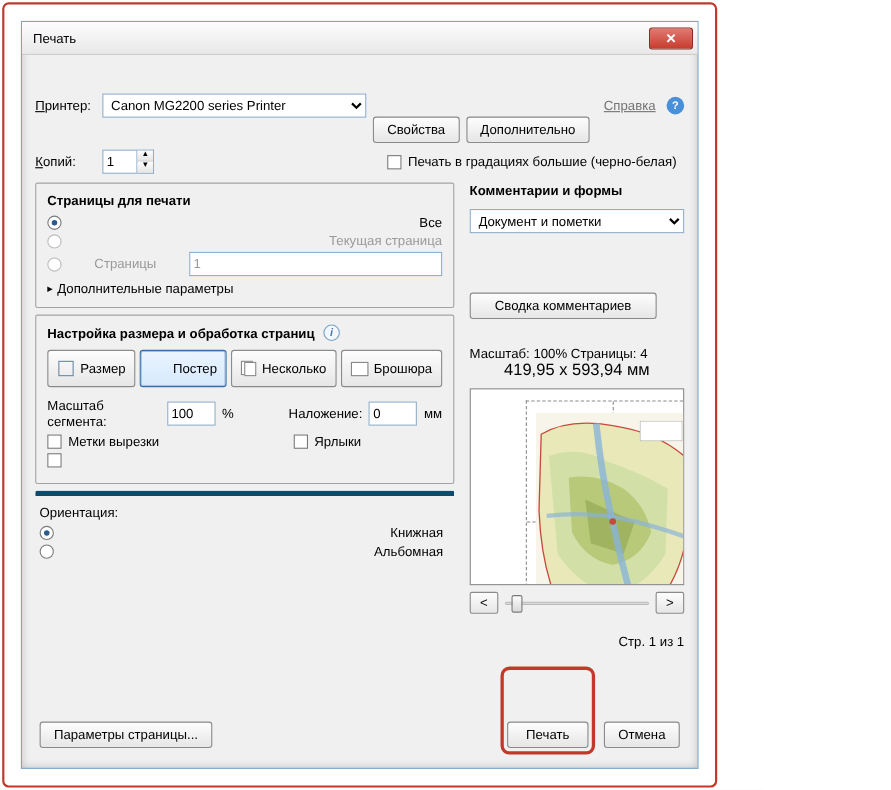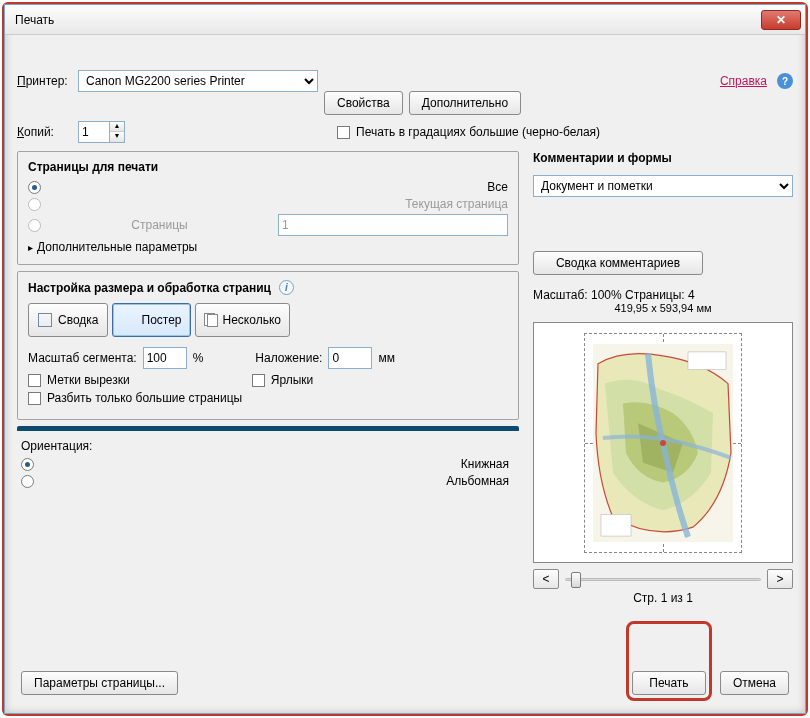--- a/index.html
+++ b/index.html
@@ -1,35 +1,35 @@
 <!DOCTYPE html>
 <html><head>
 <meta charset="utf-8">
 <style>
 * { box-sizing: border-box; font-family: "Segoe UI", Tahoma, sans-serif; font-size: 12px; }
 body { margin: 0; padding: 0; background: #fff; width: 810px; height: 718px; position: relative; }
-.outer-frame { position: absolute; left: 2px; top: 2px; width: 806px; height: 714px; border: 2px solid #c0392b; border-radius: 6px; padding: 0; }
+.outer-frame { position: absolute; left: 2px; top: 2px; width: 650px; height: 714px; border: 2px solid #c0392b; border-radius: 6px; padding: 15px; }
 .window { border: 1px solid #7ba4c8; background: #f0f0f0; width: 100%; height: 100%; display: flex; flex-direction: column; box-shadow: 0 0 8px rgba(0,0,0,.2) inset; }
 .titlebar { height: 30px; background: linear-gradient(#fdfdfd, #e8e8e8); border-bottom: 1px solid #ccc; display: flex; align-items: center; padding: 0 4px 0 10px; }
 .titlebar .title { flex: 1; }
 .close-btn { width: 40px; height: 20px; background: linear-gradient(#e07a72, #c83c2e); border: 1px solid #8b2a1f; border-radius: 3px; display: flex; align-items: center; justify-content: center; color: #fff; cursor: pointer; font-weight: bold; font-size: 11px; }
 .content { flex: 1; padding: 12px 12px 8px 12px; display: flex; flex-direction: column; gap: 8px; }
 .top-rows { display: flex; flex-direction: column; gap: 6px; }
 .row { display: flex; align-items: center; gap: 6px; }
 .lbl { min-width: 55px; }
 .underline { text-decoration: underline; }
 select, input[type=text] { border: 1px solid #8faec9; background: #fff; padding: 2px 3px; height: 22px; }
 .printer-select { width: 240px; }
 .btn { height: 24px; padding: 0 12px; border: 1px solid #8a8a8a; background: linear-gradient(#fdfdfd, #e6e6e6); border-radius: 3px; cursor: pointer; display: inline-flex; align-items: center; justify-content: center; margin-top: 44px; }
 .spinner { display: inline-flex; }
 .spinner input { width: 32px; text-align: left; }
 .spinner .spin-btns { display: flex; flex-direction: column; border: 1px solid #8faec9; border-left: none; }
 .spinner .spin-btns span { width: 14px; height: 10px; background: linear-gradient(#fdfdfd,#e5e5e5); border-bottom: 1px solid #ccc; font-size: 7px; text-align: center; line-height: 8px; cursor: pointer; }
 .spinner .spin-btns span:last-child { border-bottom: none; }
-.link { color: #be185d; text-decoration: underline; cursor: pointer; }
+.link { color: #737373; text-decoration: underline; cursor: pointer; }
 .help-icon { display: inline-flex; width: 16px; height: 16px; border-radius: 50%; background: #4a90d9; color: #fff; align-items: center; justify-content: center; font-size: 10px; font-weight: bold; margin-left: 4px; }
 .columns { display: flex; gap: 14px; flex: 1; }
 .left-col { flex: 1; display: flex; flex-direction: column; gap: 6px; }
 .right-col { width: 260px; display: flex; flex-direction: column; }
 .group { border: 1px solid #a3a3a3; border-radius: 2px; padding: 8px 10px 10px 10px; background: #f0f0f0; }
 .group-title { font-weight: bold; margin-bottom: 6px; }
 .radio-row, .check-row { display: flex; align-items: center; gap: 4px; margin: 3px 0; justify-content: space-between; }
 .radio { width: 13px; height: 13px; border: 1px solid #7a7a7a; border-radius: 50%; display: inline-flex; align-items: center; justify-content: center; background: #fff; }
 .radio.checked::after { content: ""; width: 5px; height: 5px; background: #2a5b8a; border-radius: 50%; }
 .radio.disabled { border-color: #bbb; }
@@ -61,22 +61,22 @@
 .map-img svg { width: 100%; height: 100%; }
 .nav-row { display: flex; align-items: center; gap: 6px; margin-top: 2px; }
 .nav-btn { width: 26px; height: 20px; border: 1px solid #8a8a8a; background: linear-gradient(#fdfdfd,#e6e6e6); border-radius: 2px; display: flex; align-items: center; justify-content: center; cursor: pointer; }
 .slider { flex: 1; height: 18px; position: relative; }
 .slider .track { position: absolute; left: 0; right: 0; top: 8px; height: 3px; background: #d8d8d8; border: 1px solid #bbb; border-radius: 2px; }
 .slider .thumb { position: absolute; left: 6px; top: 2px; width: 10px; height: 16px; background: linear-gradient(#fdfdfd,#d8d8d8); border: 1px solid #7a7a7a; border-radius: 2px; }
 .bottom-bar { display: flex; align-items: center; padding: 8px 4px 4px 4px; gap: 8px; }
 .bottom-bar .spacer { flex: 1; }
 .print-highlight { border: 3px solid #c0392b; border-radius: 8px; padding: 3px; display: inline-flex; }
 .print-highlight .btn { width: 74px; }
-.center-text { text-align: center; margin-top: 2px; }
-.small-label { font-size: 11px; text-align: center; margin-bottom: 2px; }
+.center-text { text-align: right; margin-top: 18px; }
+.small-label { font-size: 15px; text-align: center; margin-bottom: 2px; }
 </style>
 </head>
 <body>
 
 <div class="outer-frame">
 <div class="window">
   <div class="titlebar">
     <span class="title">Печать</span>
     <div class="close-btn">
           <span>✕</span>
@@ -134,55 +134,58 @@
         </div>
 
         <div class="group">
           <div class="page-handling-title">
             <span>Настройка размера и обработка страниц</span>
             <span class="info-icon">i</span>
           </div>
           <div class="mode-buttons">
             <div class="mode-btn">
                   <span class="mode-icon mi-size"></span>
-                  <span>Сводка</span>
+                  <span>Размер</span>
                 </div>
             <div class="mode-btn active">
                   <span class="mode-icon mi-poster">
                     <span></span>
                     <span></span>
                     <span></span>
                     <span></span>
                   </span>
                   <span>Постер</span>
                 </div>
             <div class="mode-btn">
                   <span class="mode-icon mi-multi"></span>
                   <span>Несколько</span>
+                </div>
+            <div class="mode-btn">
+                  <span class="mode-icon mi-booklet"></span>
+                  <span>Брошюра</span>
                 </div>
           </div>
           <div class="small-row">
             <span>Масштаб сегмента:</span>
             <input type="text" class="small-input" value="100" style="">
             <span>%</span>
             <span style="width:40px"></span>
             <span>Наложение:</span>
             <input type="text" class="small-input" value="0" style="">
             <span>мм</span>
           </div>
           <div class="small-row">
             <span class="checkbox"></span>
             <span>Метки вырезки</span>
             <span style="width:110px"></span>
             <span class="checkbox"></span>
             <span>Ярлыки</span>
           </div>
           <div class="small-row">
             <span class="checkbox"></span>
-            <span>Разбить только большие страницы</span>
           </div>
         </div>
 
         <div class="group" style="border-top:5px solid #0c4a6e; border-left:none;border-right:none;border-bottom:none; padding-left:4px;">
           <div style="margin-bottom:4px">Ориентация:</div>
           <div class="radio-row">
                 <span class="radio checked"></span>
                 <span>Книжная</span>
               </div>
           <div class="radio-row">
@@ -190,21 +193,21 @@
                 <span>Альбомная</span>
               </div>
         </div>
         <div style="flex:1"></div>
       </div>
 
       <div class="right-col">
         <div class="group-title">Комментарии и формы</div>
         <select style="width:100%; margin:4px 0"><option>Документ и пометки</option></select>
         <div style="margin:6px 0"><button class="btn" style="width:170px">Сводка комментариев</button></div>
-        <div style="margin-top:7px">Масштаб: 100% Страницы: 4</div>
+        <div style="margin-top:18px">Масштаб: 100% Страницы: 4</div>
         <div class="small-label">419,95 x 593,94 мм</div>
         <div class="preview-area">
           <div class="preview-page">
             <div class="cross-v"></div>
             <div class="cross-h"></div>
             <div class="map-img">
               <svg viewBox="0 0 140 200" preserveAspectRatio="none">
                 <rect x="0" y="0" width="140" height="200" fill="#f7f5ea"></rect>
                 <path d="M5 20 Q30 5 70 12 Q110 18 135 40 L138 110 Q130 160 100 185 Q60 198 20 175 Q5 140 3 90 Z" fill="#e8e8b8" stroke="#c7493a" stroke-width="1.2"></path>
                 <path d="M12 40 Q40 30 65 45 Q95 55 120 70 L118 130 Q100 160 70 168 Q40 160 20 130 Z" fill="#d2e0a8"></path>

